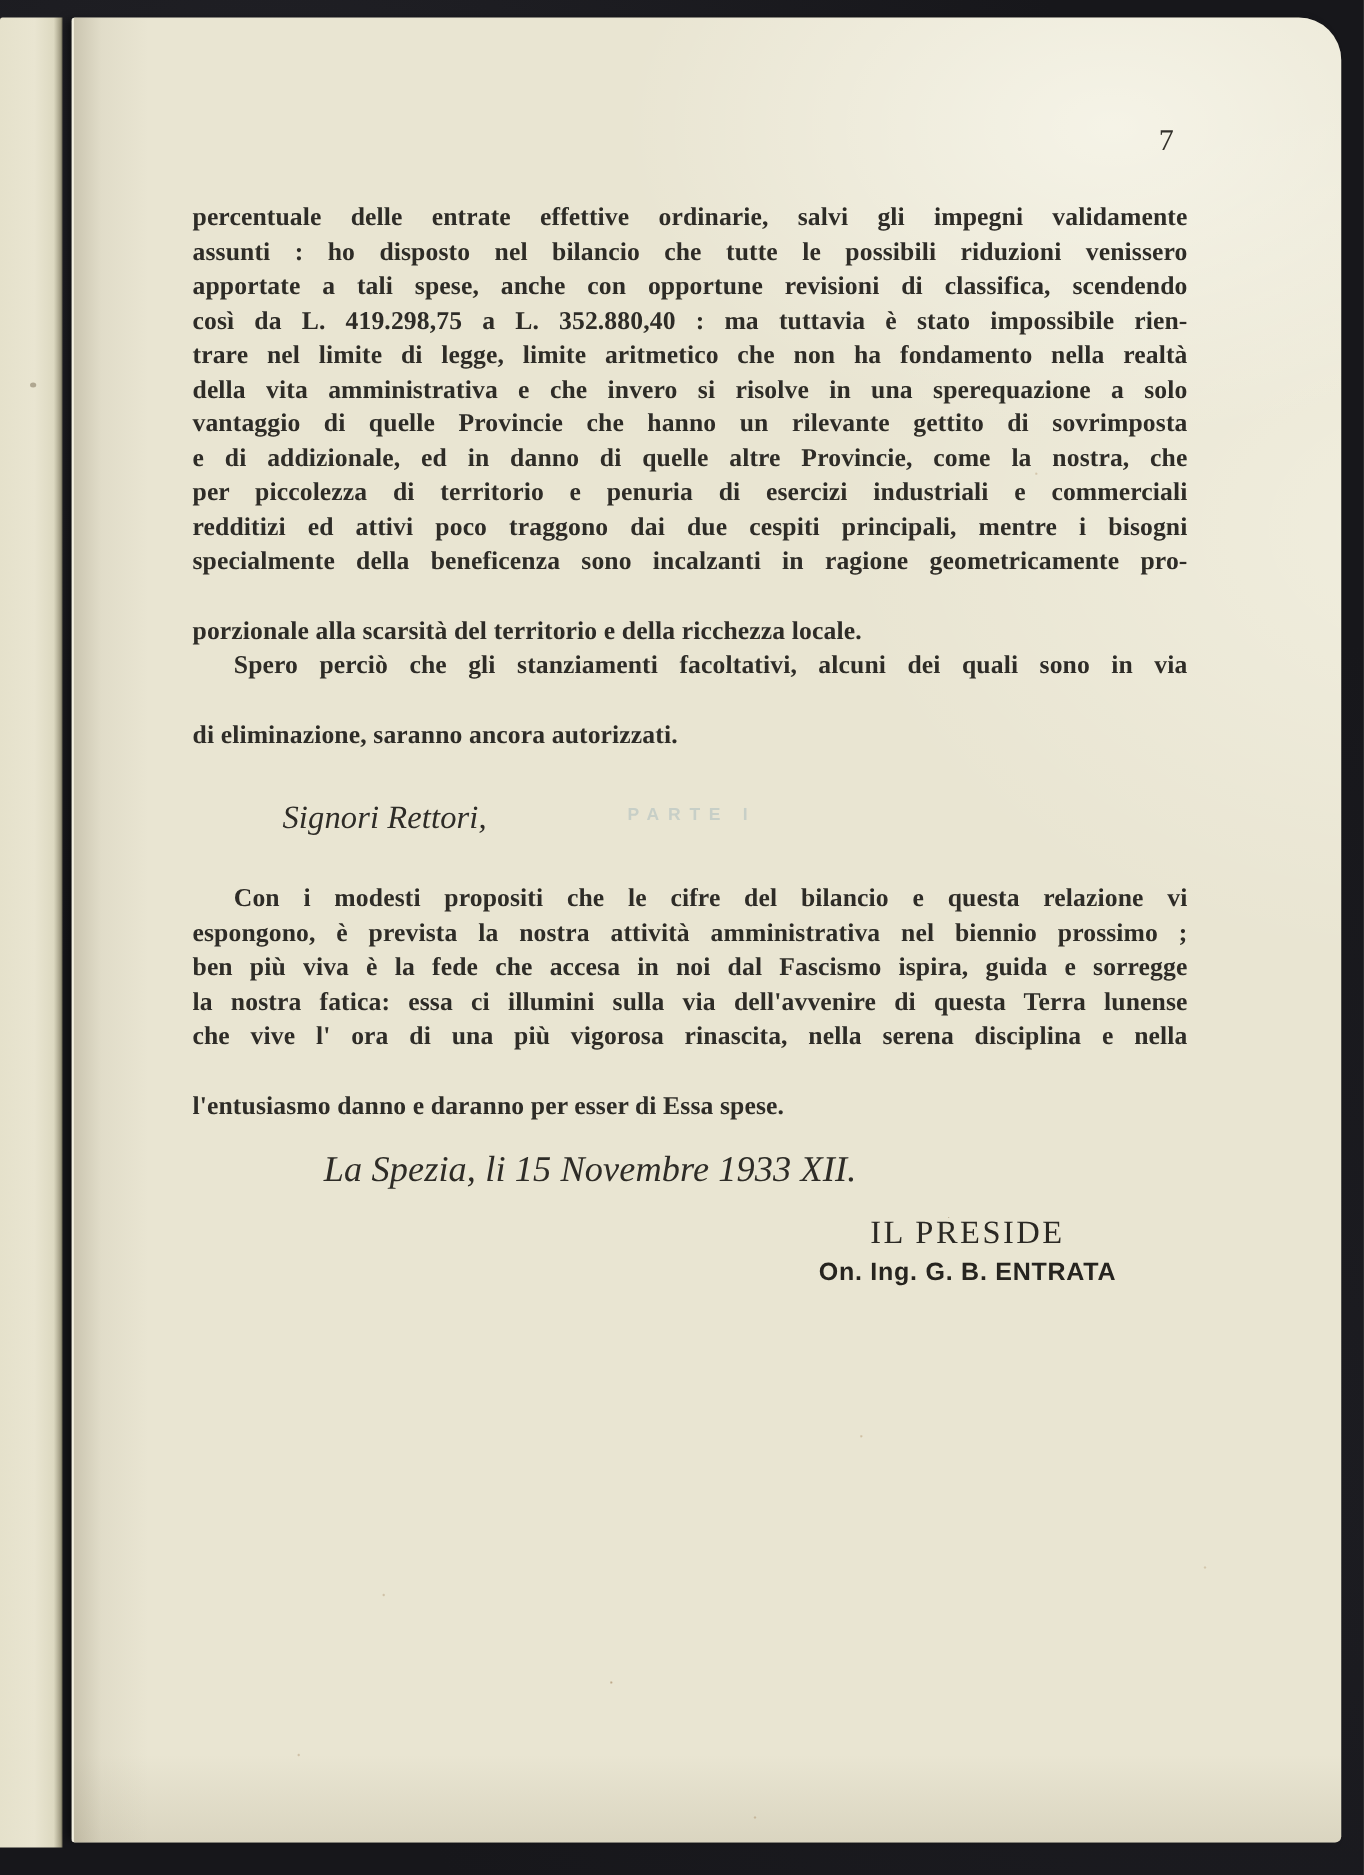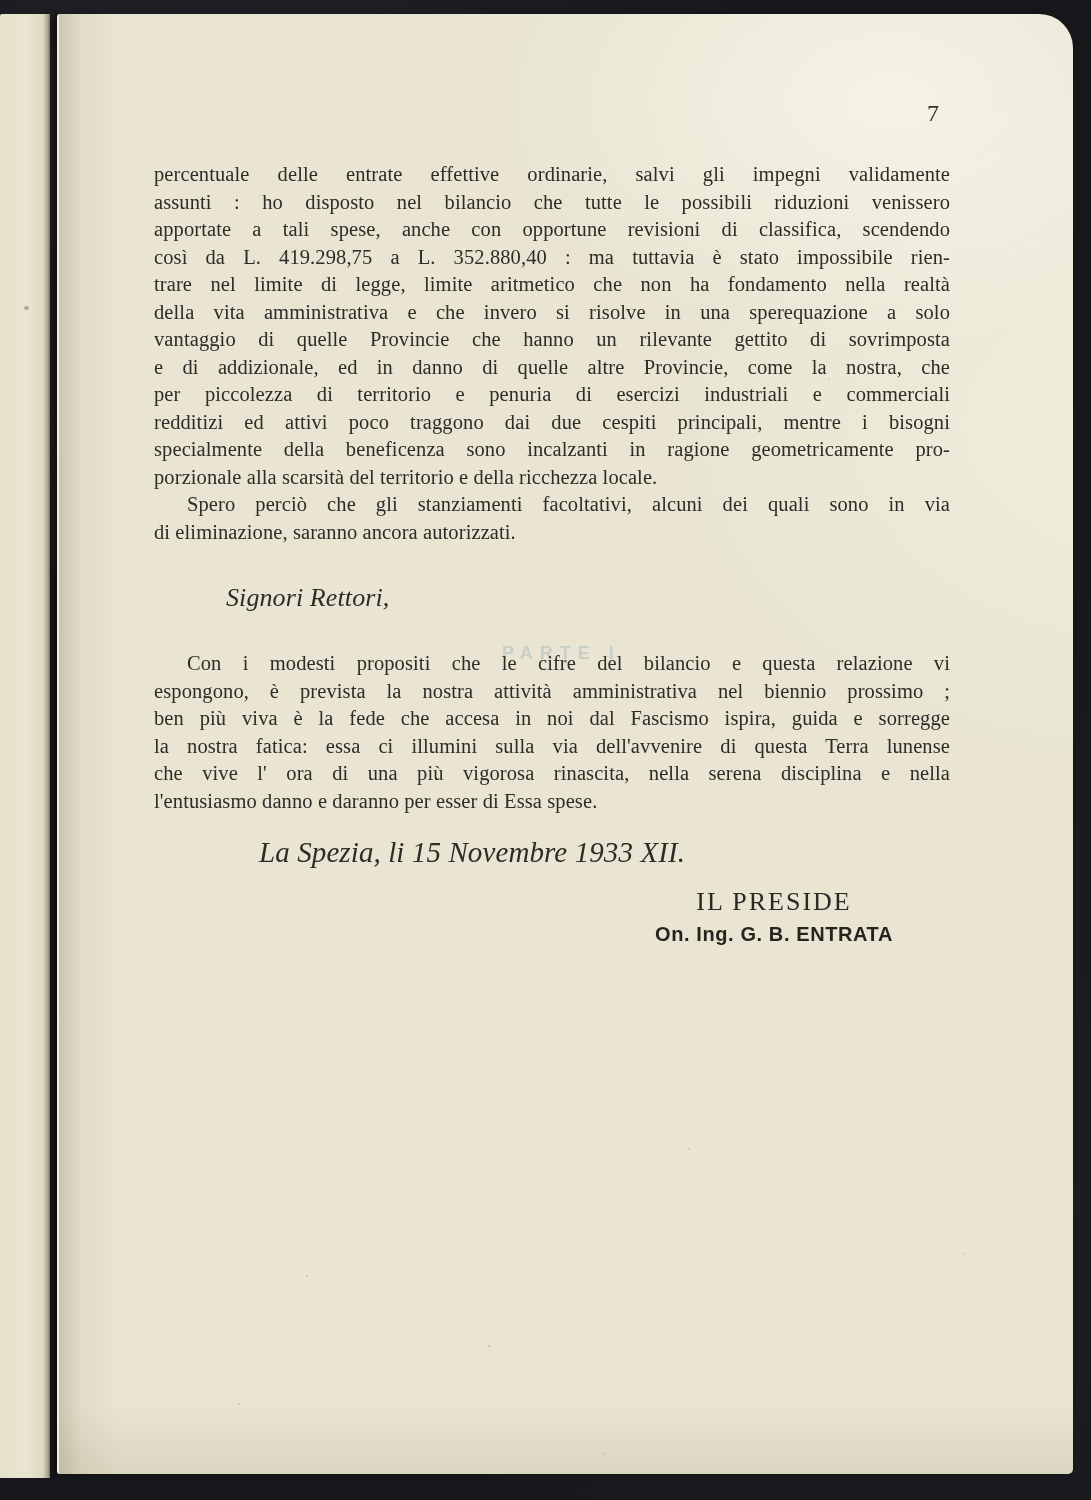--- a/index.html
+++ b/index.html
@@ -67,21 +67,21 @@
     position: absolute;
     font-family: "Liberation Sans", sans-serif;
     font-weight: bold;
     color: rgba(122, 155, 175, 0.30);
     filter: blur(0.6px);
     white-space: nowrap;
     user-select: none;
   }
   .ghost-parte {
     left: 443px; top: 629px;
-    font-size: 18px; letter-spacing: 7px;
+    font-size: 14px; letter-spacing: 7px;
   }
   .ghost-entrata {
     left: 362px; top: 716px;
     font-size: 41px; letter-spacing: 29px;
     color: rgba(115, 150, 170, 0.26);
   }
 
   
   .page-number {
     position: absolute;
@@ -96,24 +96,26 @@
     left: 95px; top: 147px;
     width: 796px;
     font-size: 20.5px;
     line-height: 27.5px;
     color: #2e2c27;
     letter-spacing: 0.1px;
   }
   .tline {
     text-align: justify;
     text-align-last: justify;
+    font-weight: bold;
     -moz-text-align-last: justify;
   }
   .tline.last {
     text-align-last: left;
+    margin-top: 28px;
     -moz-text-align-last: left;
   }
   .tline.indent { text-indent: 33px; }
 
   .salutation {
     margin-top: 35px;
     margin-left: 72px;
     font-style: italic;
     font-size: 26px;
     line-height: 34px;

